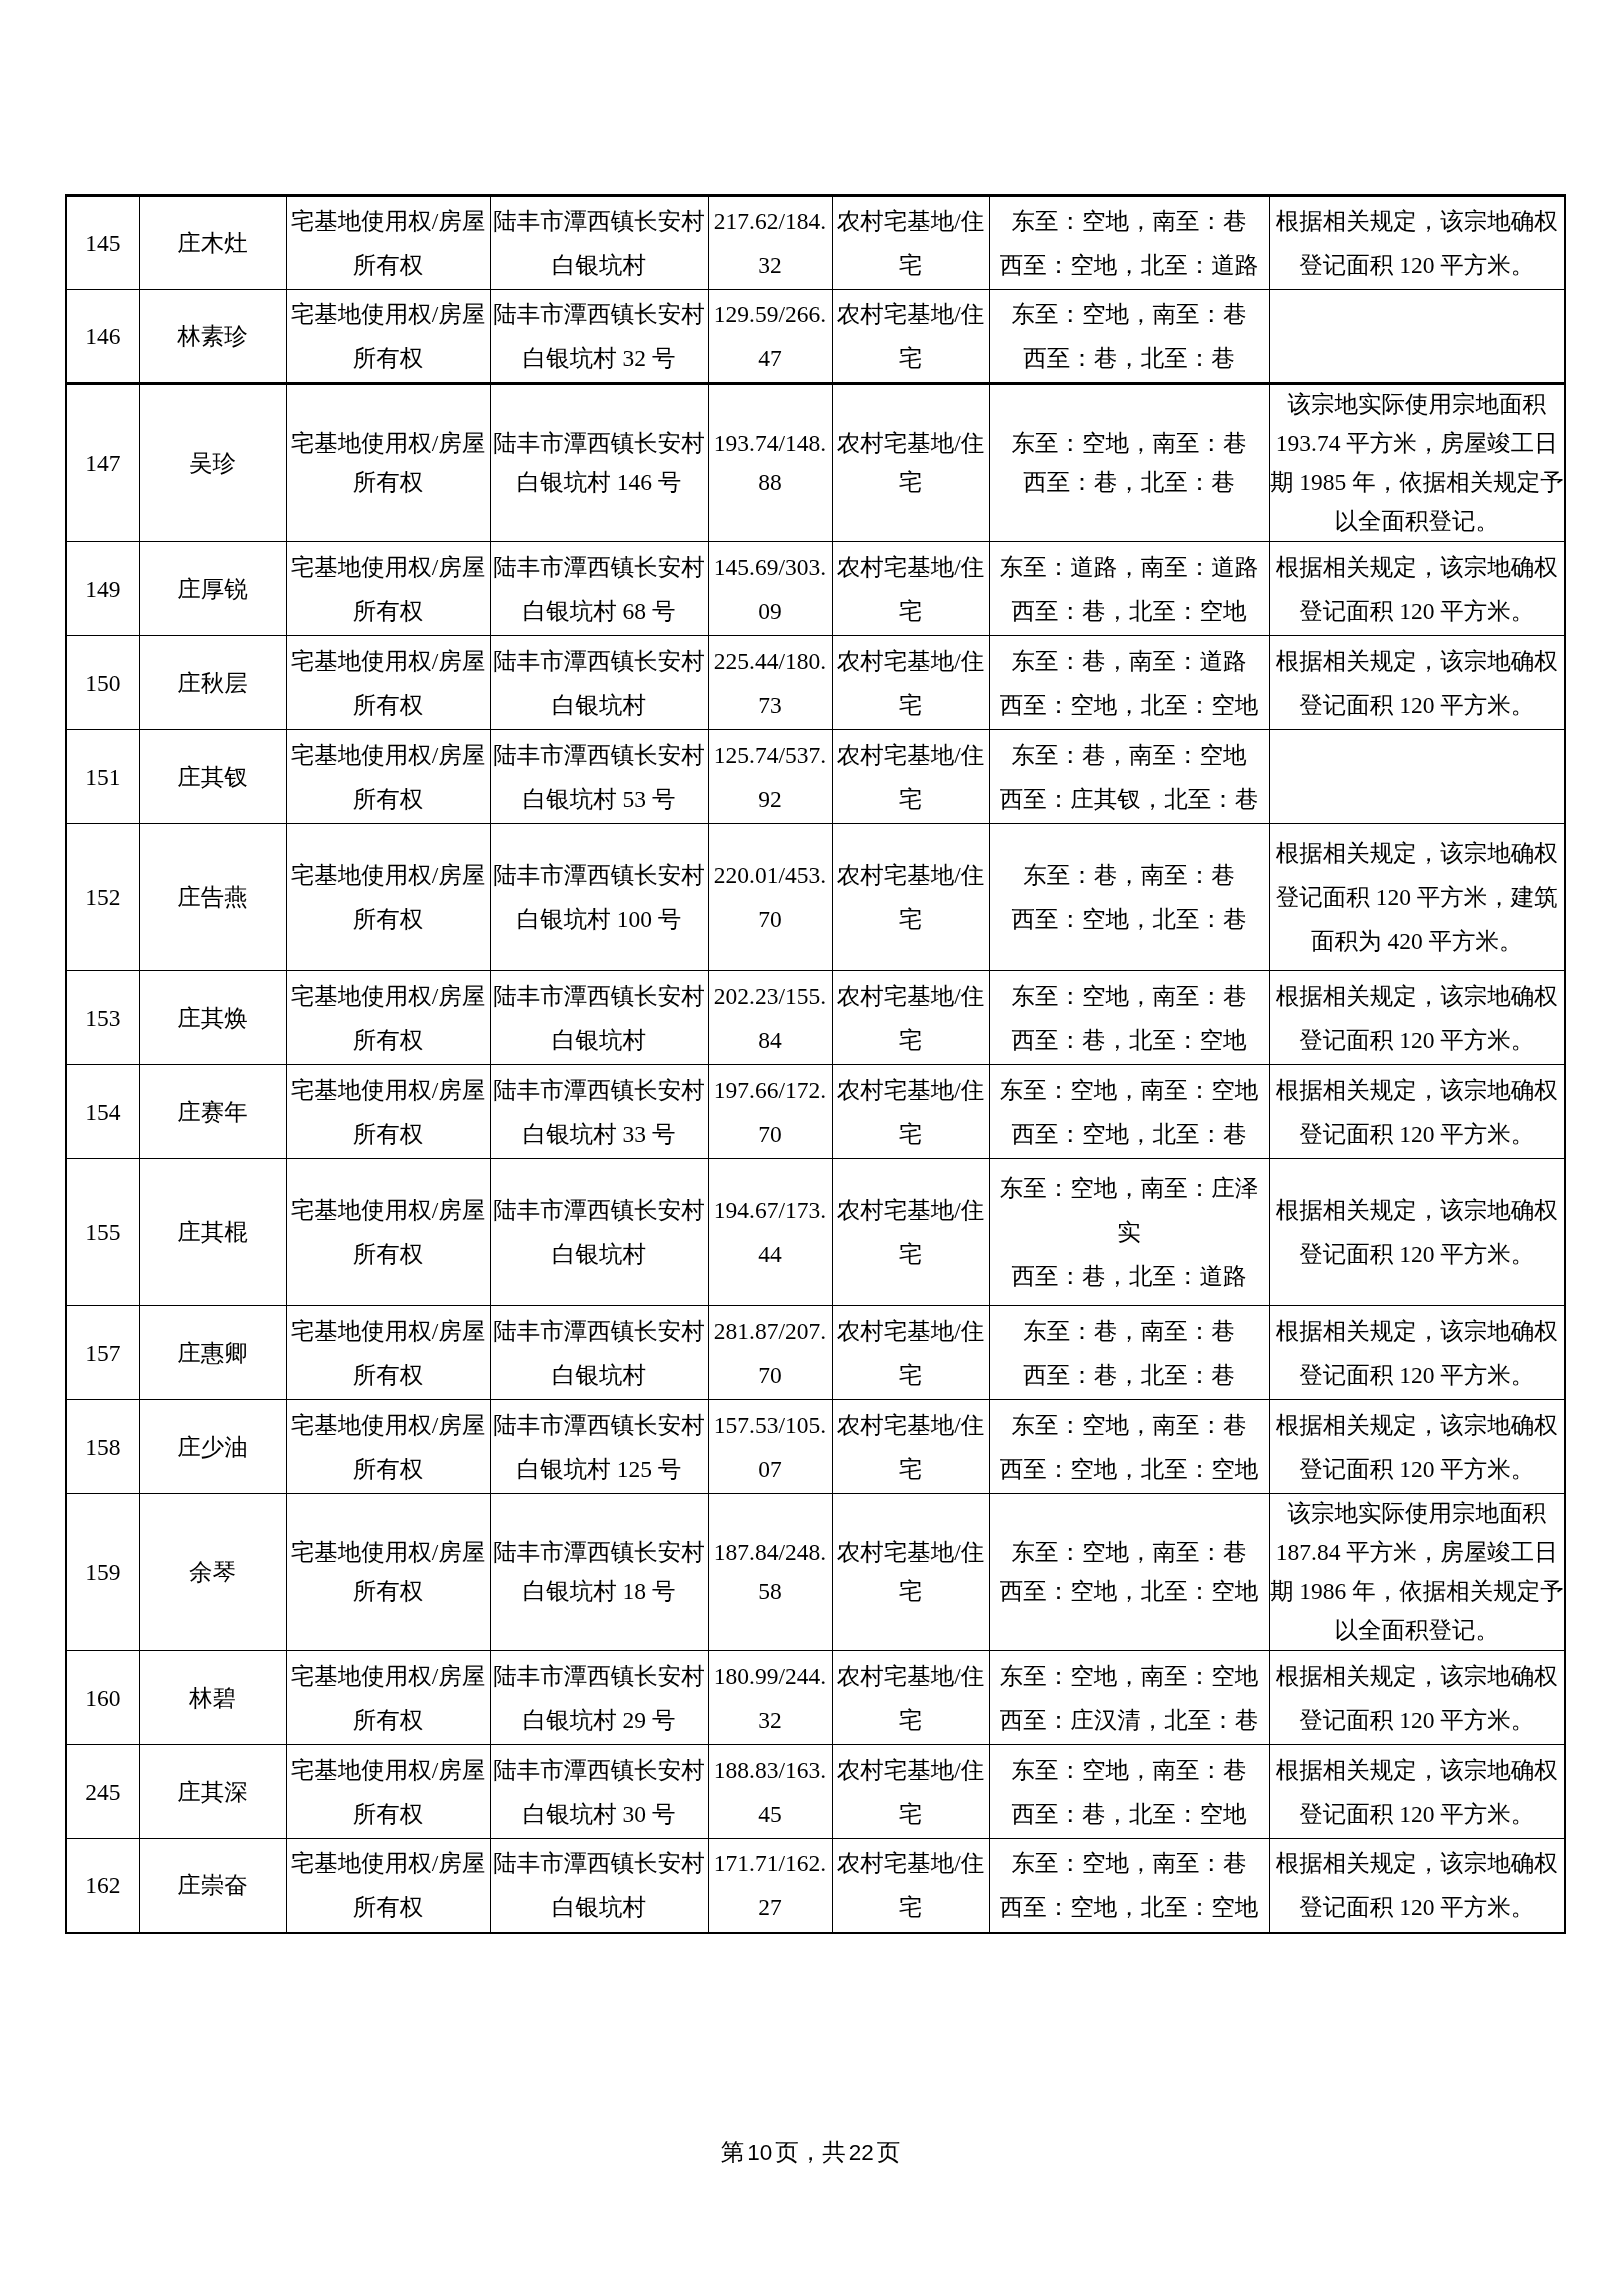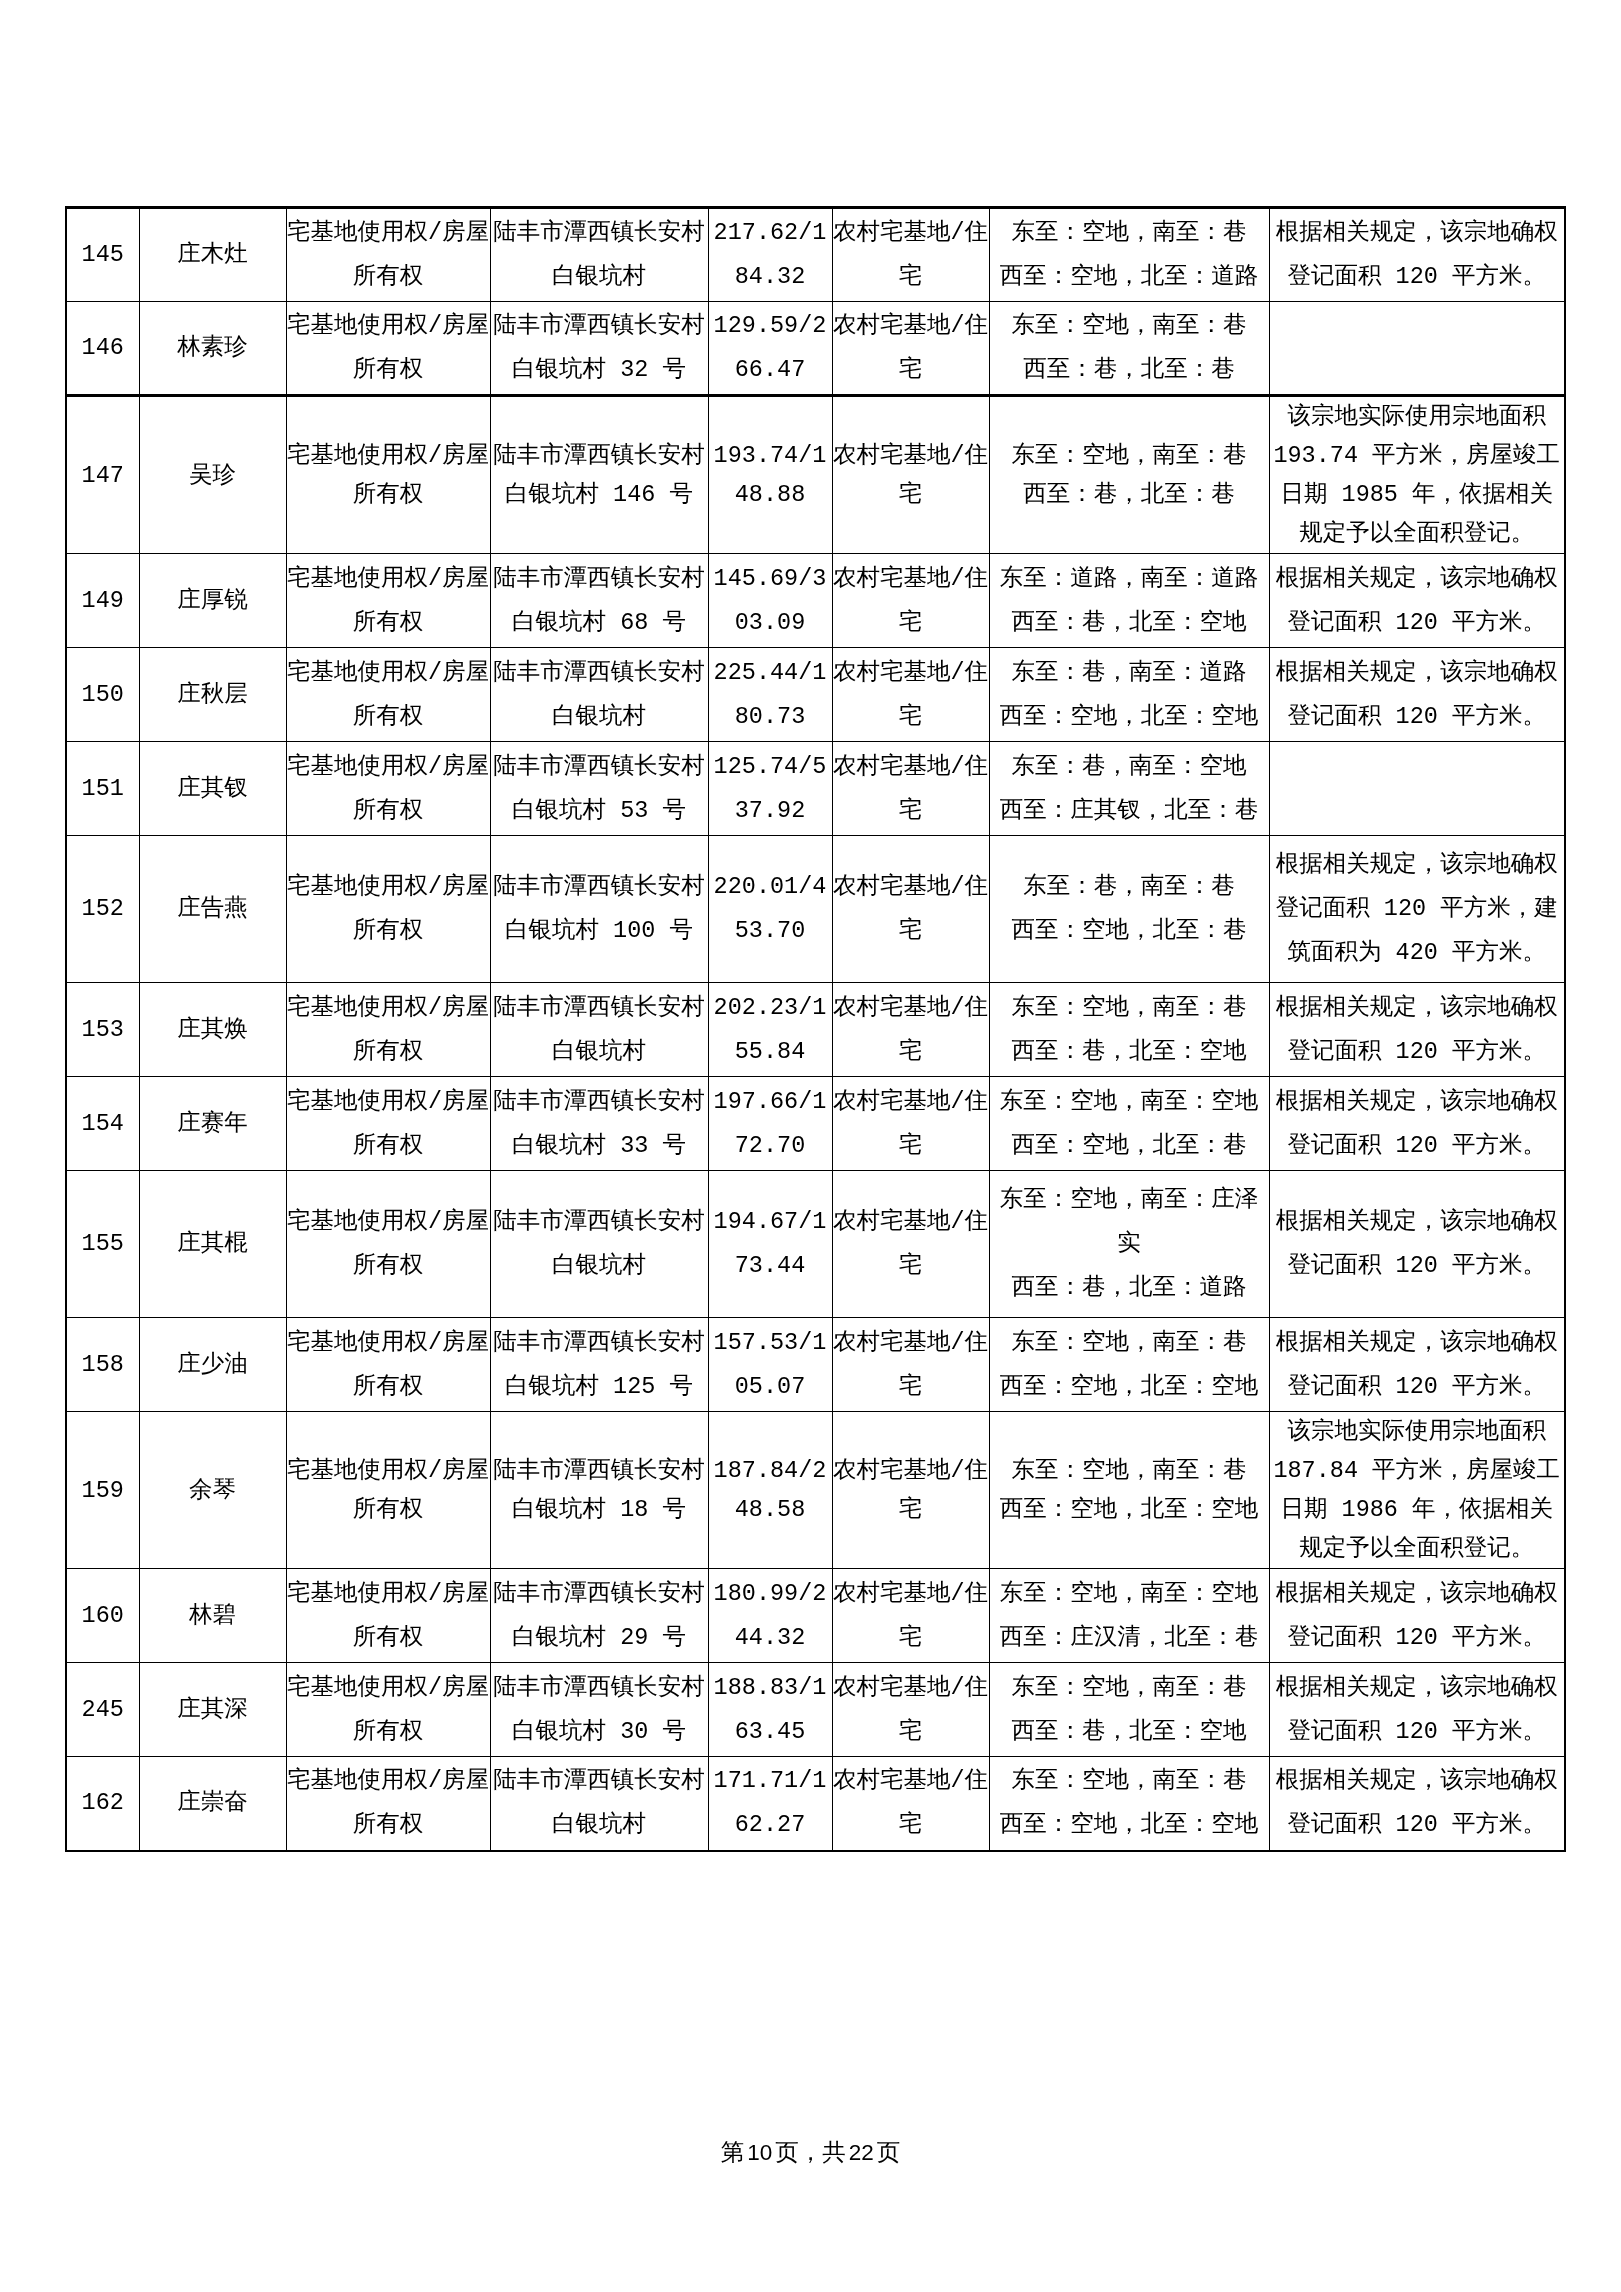--- a/index.html
+++ b/index.html
@@ -17,26 +17,25 @@
   .page {
     width: 1621px;
     height: 2293px;
     position: relative;
     background: #fff;
     overflow: hidden;
   }
   table.reg {
     position: absolute;
     left: 65px;
-    top: 206px;
+    top: 194px;
     border-collapse: collapse;
     table-layout: fixed;
     border: 2px solid #000;
     border-top-width: 3.9px;
-    font-family: Liberation Mono, monospace;
   }
   table.reg td {
     border: 1.5px solid #000;
     vertical-align: middle;
     text-align: center;
     font-size: 23.5px;
     line-height: 44px;
     padding: 0;
     overflow: hidden;
   }
@@ -223,20 +222,33 @@
       <td class="c-area">194.67/173.44</td>
       <td class="c-type">农村宅基地/住宅</td>
       <td class="c-bound">
         <div>东至：空地，南至：庄泽实</div>
         <div>西至：巷，北至：道路</div>
       </td>
       <td class="c-remark">根据相关规定，该宗地确权登记面积 120 平方米。</td>
     </tr>
 
 
+    <tr class="row">
+      <td class="c-no">157</td>
+      <td class="c-name">庄惠卿</td>
+      <td class="c-rights">宅基地使用权/房屋所有权</td>
+      <td class="c-loc">陆丰市潭西镇长安村白银坑村</td>
+      <td class="c-area">281.87/207.70</td>
+      <td class="c-type">农村宅基地/住宅</td>
+      <td class="c-bound">
+        <div>东至：巷，南至：巷</div>
+        <div>西至：巷，北至：巷</div>
+      </td>
+      <td class="c-remark">根据相关规定，该宗地确权登记面积 120 平方米。</td>
+    </tr>
 
     <tr class="row">
       <td class="c-no">158</td>
       <td class="c-name">庄少油</td>
       <td class="c-rights">宅基地使用权/房屋所有权</td>
       <td class="c-loc">陆丰市潭西镇长安村白银坑村 125 号</td>
       <td class="c-area">157.53/105.07</td>
       <td class="c-type">农村宅基地/住宅</td>
       <td class="c-bound">
         <div>东至：空地，南至：巷</div>

